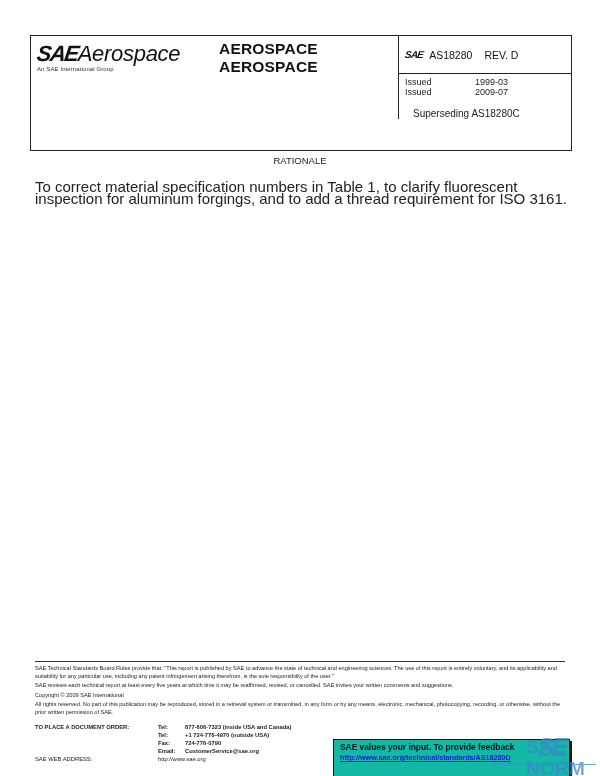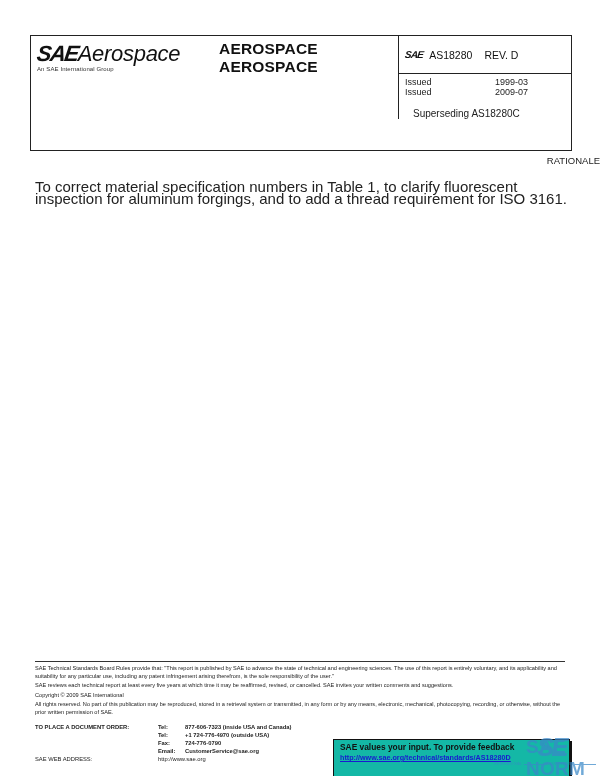--- a/index.html
+++ b/index.html
@@ -52,28 +52,28 @@
   }
   .id-sae {
     font-weight: 900; font-style: italic; font-size: 10px; letter-spacing: -0.8px;
     display: inline-block; transform: skewX(-8deg); margin-right: 6px;
   }
   .id-num { margin-right: 12px; }
 
   .dates {
     position: absolute; left: 6px; top: 41px; font-size: 9px; line-height: 10px; color: #222;
   }
-  .date-row { display: flex; gap: 20px; }
+  .date-row { display: flex; }
   .date-label { width: 70px; }
   .supersede {
     position: absolute; left: 14px; top: 72px; font-size: 10px; color: #222;
   }
 
   .rationale-head {
-    position: absolute; left: 0; top: 155px; width: 600px; text-align: right;
+    position: absolute; left: 0; top: 155px; width: 600px; text-align: center;
     font-size: 9.5px; color: #222;
   }
   .rationale-body {
     position: absolute; left: 35px; top: 181px; width: 540px;
     font-size: 15px; line-height: 11.5px; color: #222;
   }
 
   .footer-rule {
     position: absolute; left: 35px; top: 661px; width: 530px; height: 0;
     border-top: 1px solid #333;

